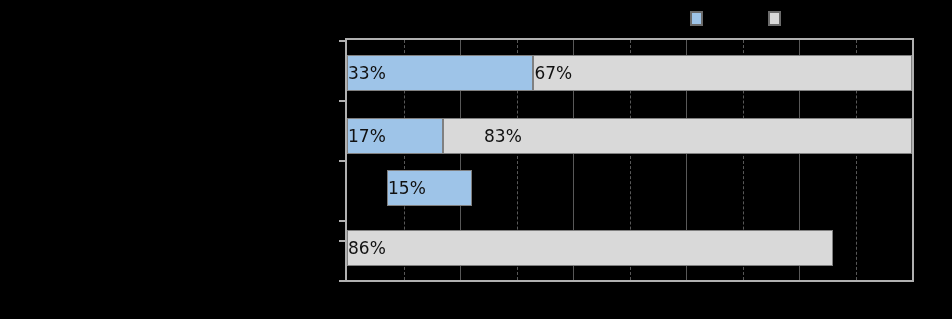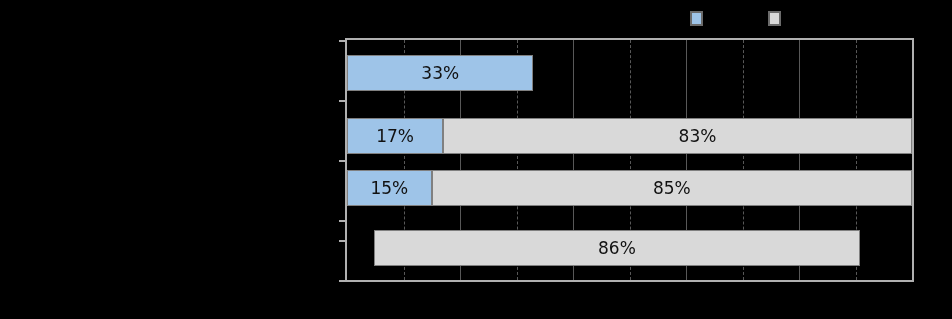--- a/index.html
+++ b/index.html
@@ -93,21 +93,20 @@
     height: 36px;
     display: flex;
   }
   .seg {
     position: relative;
     height: 100%;
     box-sizing: border-box;
     border: 1px solid #808080;
     display: flex;
     align-items: center;
-    justify-content: center;
     overflow: hidden;
   }
   .seg-label {
     font-size: 17px;
     color: #111111;
     line-height: 1;
     user-select: none;
   }
 
   
@@ -186,39 +185,39 @@
         <div class="ytick" style="top: 60px;"></div>
         <div class="ytick" style="top: 120px;"></div>
         <div class="ytick" style="top: 180px;"></div>
         <div class="ytick" style="top: 240px;"></div>
       </div>
     <div id="bars">
         <div class="bar-row" style="top: 15px;">
           <div class="seg" style="width: 33%; background: rgb(158, 196, 232);">
             <span class="seg-label">33%</span>
           </div>
+          <div class="seg" style="width: 67%; background: rgb(217, 217, 217);">
+            <span class="seg-label">67%</span>
+          </div>
         </div>
         <div class="bar-row" style="top: 78px;">
           <div class="seg" style="width: 17%; background: rgb(158, 196, 232);">
             <span class="seg-label">17%</span>
           </div>
           <div class="seg" style="width: 83%; background: rgb(217, 217, 217); padding-left: 40px;">
             <span class="seg-label">83%</span>
           </div>
         </div>
         <div class="bar-row" style="top: 130px;">
-          <div class="seg" style="width: 15%; background: rgb(158, 196, 232);">
+          <div class="seg" style="width: 15%; background: rgb(158, 196, 232); margin-left: 40px;">
             <span class="seg-label">15%</span>
           </div>
-          <div class="seg" style="width: 85%; background: rgb(217, 217, 217);">
-            <span class="seg-label">85%</span>
-          </div>
         </div>
         <div class="bar-row" style="top: 190px;">
-          <div class="seg" style="width: 86%; background: rgb(217, 217, 217); margin-left: 27px;">
+          <div class="seg" style="width: 86%; background: rgb(217, 217, 217);">
             <span class="seg-label">86%</span>
           </div>
         </div>
       </div>
   </div>
 
   <div id="x-axis-title"></div>
 
 </div>
 

